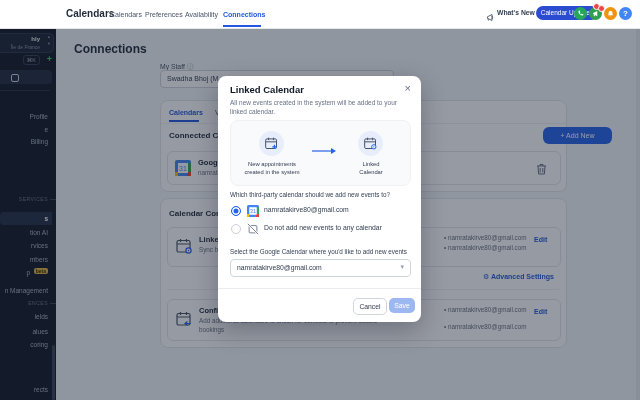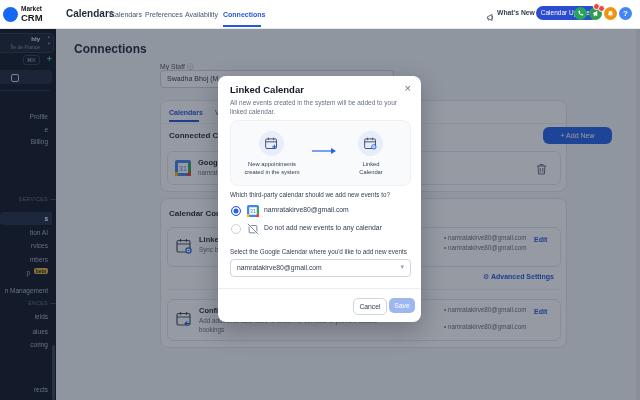--- a/index.html
+++ b/index.html
@@ -175,27 +175,20 @@
         <span class="abs link" style="left:366px;top:8px;">Edit</span>
       </div>
     </div>
 
     <div class="abs" style="left:580px;top:0;width:4px;height:372px;background:#e8eaee;"></div>
   </div>
 
   <div class="abs overlay"></div>
 
   <div class="abs topbar"></div>
-  <div class="abs logobox">
-    <span class="logocircle"></span>
-    <span style="margin-left:3px;line-height:1;">
-      <span class="b" style="display:block;font-size:6.5px;color:#16191f;">Market</span>
-      <span class="b" style="display:block;font-size:9.5px;color:#16191f;">CRM</span>
-    </span>
-  </div>
   <div class="abs b" style="left:66px;top:8px;font-size:10px;color:#1f2937;z-index:61;">Calendars</div>
 
   <span class="abs tab" style="left:110px;top:11px;z-index:61;">Calendars</span>
   <span class="abs tab" style="left:145px;top:11px;z-index:61;">Preferences</span>
   <span class="abs tab" style="left:185px;top:11px;z-index:61;">Availability</span>
   <span class="abs tab active" style="left:223px;top:11px;z-index:61;">Connections</span>
   <span class="abs" style="left:223px;top:25px;width:38px;height:2px;background:#2457e0;z-index:61;"></span>
 
   <span class="abs" style="left:486px;top:8px;z-index:61;">
     <svg width="9" height="9" viewBox="0 0 12 12" fill="none" stroke="#475467" stroke-width="1.2">

